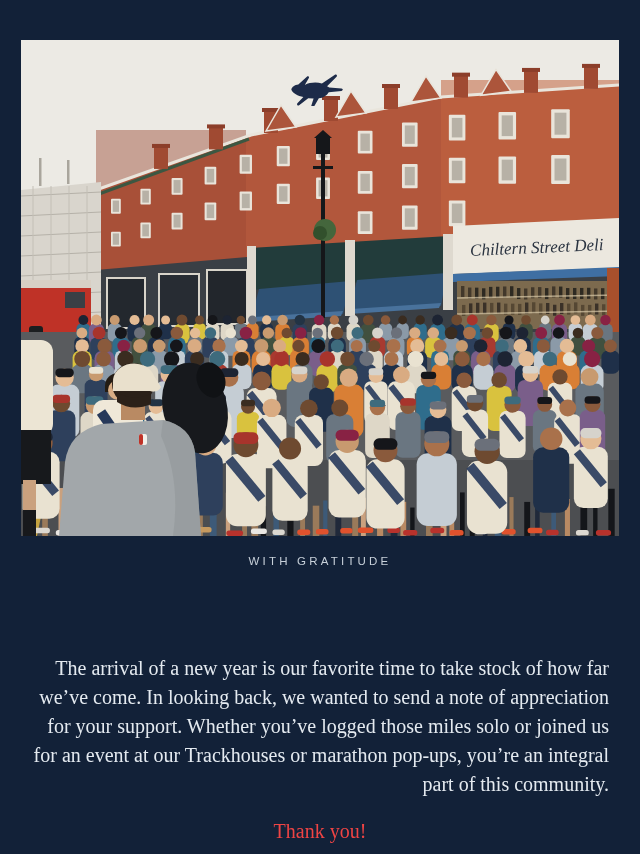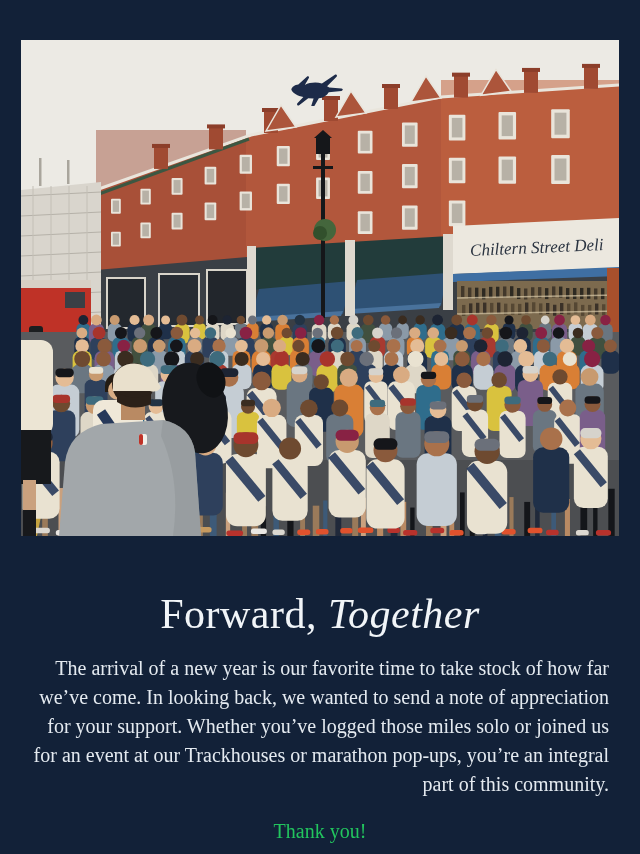--- a/index.html
+++ b/index.html
@@ -34,21 +34,21 @@
   .headline .it{font-style:italic;}
   .bodycopy{
     position:absolute;top:654px;left:31px;width:578px;
     margin:0;text-align:right;
     font-size:20px;line-height:29px;
     color:#e4eaf0;
   }
   .thanks{
     position:absolute;top:820px;left:0;width:640px;
     margin:0;text-align:center;
-    font-size:20px;color:#22c55e;
+    font-size:20px;color:#ef4444;
   }
 </style>
 </head>
 <body>
 
 <div class="email">
 
   <div class="hero">
     <svg class="scene" id="scene" width="598" height="496" viewBox="0 0 598 496">
 
@@ -734,19 +734,19 @@
         <rect x="118" y="394" width="8" height="11" rx="2" fill="#f2f0ea"></rect>
         <rect x="118" y="394" width="4" height="11" rx="2" fill="#bf3227"></rect>
       </g>
     </svg>
 
     <svg class="hare" viewBox="0 0 64 34">
       <path fill="#1d2b49" d="M3.2,18.5c0.6,-2.6 3.4,-4.6 6.8,-4.9l8.3,-7.6c1.1,-1 2.6,0.1 1.9,1.4l-3.9,6.6c4.6,-2.4 11.5,-3 16.6,-1.3l12.6,-8.6c1.3,-0.9 2.7,0.7 1.6,1.9l-9.2,9.4l2.1,1.2l11.9,0.8c1.6,0.1 1.6,2.2 0,2.4l-12.4,1.2c-1.6,3.2 -5.2,5.4 -9.6,6l-5.4,9.3c-0.8,1.4 -2.8,0.6 -2.3,-0.9l2.6,-8.2l-5.2,-0.2l-8.8,6.7c-1.2,0.9 -2.7,-0.6 -1.7,-1.8l5.8,-6.2c-5.4,-0.9 -10.3,-3.4 -11.7,-7.2z"></path>
     </svg>
   </div>
 
-
-  <h1 class="headline"><span>Forward, </span><span class="it">Together</span></h1>
+  <div class="eyebrow">WITH GRATITUDE</div>
+
 
   <p class="bodycopy">The arrival of a new year is our favorite time to take stock of how far we’ve come. In looking back, we wanted to send a note of appreciation for your support. Whether you’ve logged those miles solo or joined us for an event at our Trackhouses or marathon pop-ups, you’re an integral part of this community.</p>
 
   <p class="thanks">Thank you!</p>
 </div>
 
 </body></html>

